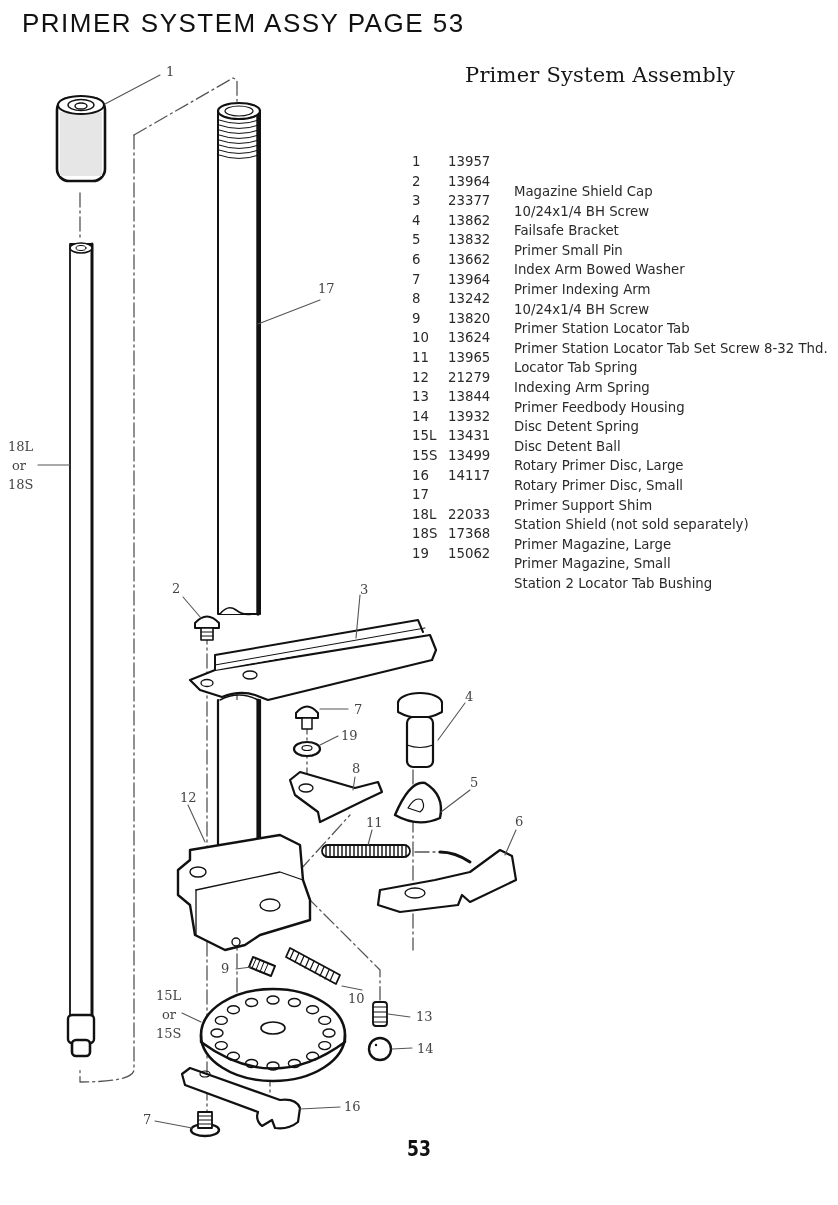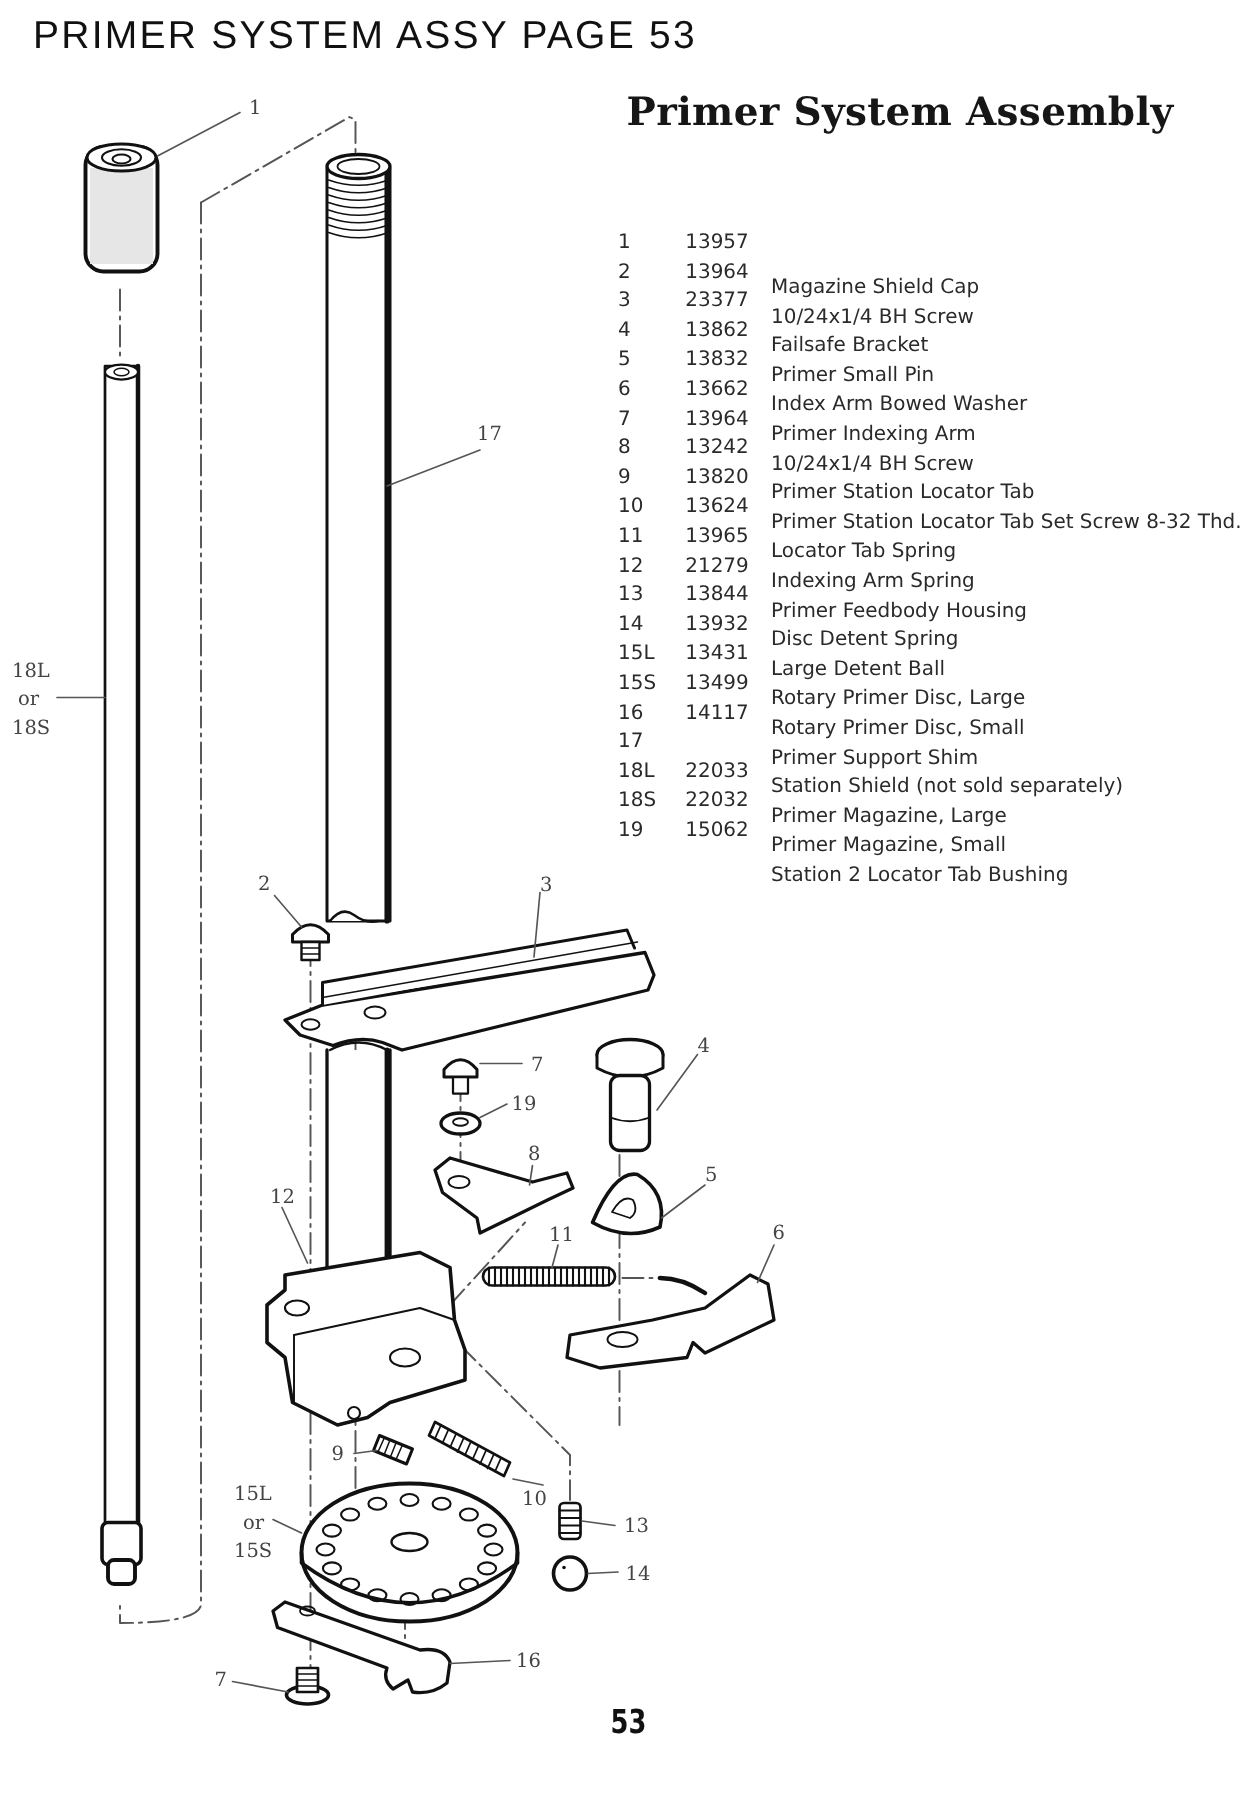--- a/index.html
+++ b/index.html
@@ -4,27 +4,27 @@
 <style>
   html, body { margin: 0; padding: 0; background: #ffffff; }
   body { width: 838px; height: 1205px; position: relative; overflow: hidden; color: #1a1a1a; }
   .page-header {
     position: absolute; left: 22px; top: 8px;
     font-family: "Liberation Sans", sans-serif; font-size: 26px; letter-spacing: 1.5px;
     color: #111; white-space: nowrap; text-align: right;
   }
   .doc-title {
     position: absolute; left: 380px; top: 58px; width: 440px; text-align: center;
-    font-family: "DejaVu Serif", serif; font-weight: bold; font-size: 26px; line-height: 34px;
+    font-family: "DejaVu Serif", serif; font-weight: normal; font-size: 21px; line-height: 34px;
     color: #161616; letter-spacing: 0.2px;
   }
   .parts-list { position: absolute; left: 412px; top: 152px; font-family: "DejaVu Sans", sans-serif; font-size: 13.3px; color: #2a2a2a; }
   .part-row { height: 19.6px; line-height: 19.6px; white-space: nowrap; position: relative; }
   .part-ref { position: absolute; left: 0; width: 30px; }
-  .part-no { position: absolute; left: 36px; width: 60px; text-align: center; }
+  .part-no { position: absolute; left: 36px; width: 60px; }
   .part-desc { position: absolute; left: 102px; margin-top: 30px; }
   .diagram { position: absolute; left: 0; top: 0; width: 838px; height: 1205px; }
   .callout { font-family: "DejaVu Serif", serif; font-size: 13px; fill: #444; }
   .page-number {
     position: absolute; left: 407px; top: 1136px;
     font-family: "DejaVu Sans", sans-serif; font-weight: bold; font-size: 22px; color: #111;
     transform: scaleX(0.78); transform-origin: left top;
   }
 </style>
 </head>
@@ -98,21 +98,21 @@
       <span class="part-desc">Primer Feedbody Housing</span>
     </div>
     <div class="part-row">
       <span class="part-ref">13</span>
       <span class="part-no">13844</span>
       <span class="part-desc">Disc Detent Spring</span>
     </div>
     <div class="part-row">
       <span class="part-ref">14</span>
       <span class="part-no">13932</span>
-      <span class="part-desc">Large Detent Ball</span>
+      <span class="part-desc">Disc Detent Ball</span>
     </div>
     <div class="part-row">
       <span class="part-ref">15L</span>
       <span class="part-no">13431</span>
       <span class="part-desc">Rotary Primer Disc, Large</span>
     </div>
     <div class="part-row">
       <span class="part-ref">15S</span>
       <span class="part-no">13499</span>
       <span class="part-desc">Rotary Primer Disc, Small</span>
@@ -127,21 +127,21 @@
       <span class="part-no"></span>
       <span class="part-desc">Station Shield (not sold separately)</span>
     </div>
     <div class="part-row">
       <span class="part-ref">18L</span>
       <span class="part-no">22033</span>
       <span class="part-desc">Primer Magazine, Large</span>
     </div>
     <div class="part-row">
       <span class="part-ref">18S</span>
-      <span class="part-no">22032</span>
+      <span class="part-no">17368</span>
       <span class="part-desc">Primer Magazine, Small</span>
     </div>
     <div class="part-row">
       <span class="part-ref">19</span>
       <span class="part-no">15062</span>
       <span class="part-desc">Station 2 Locator Tab Bushing</span>
     </div>
   </div>
 
 <svg class="diagram" viewBox="0 0 838 1205" xmlns="http://www.w3.org/2000/svg">

